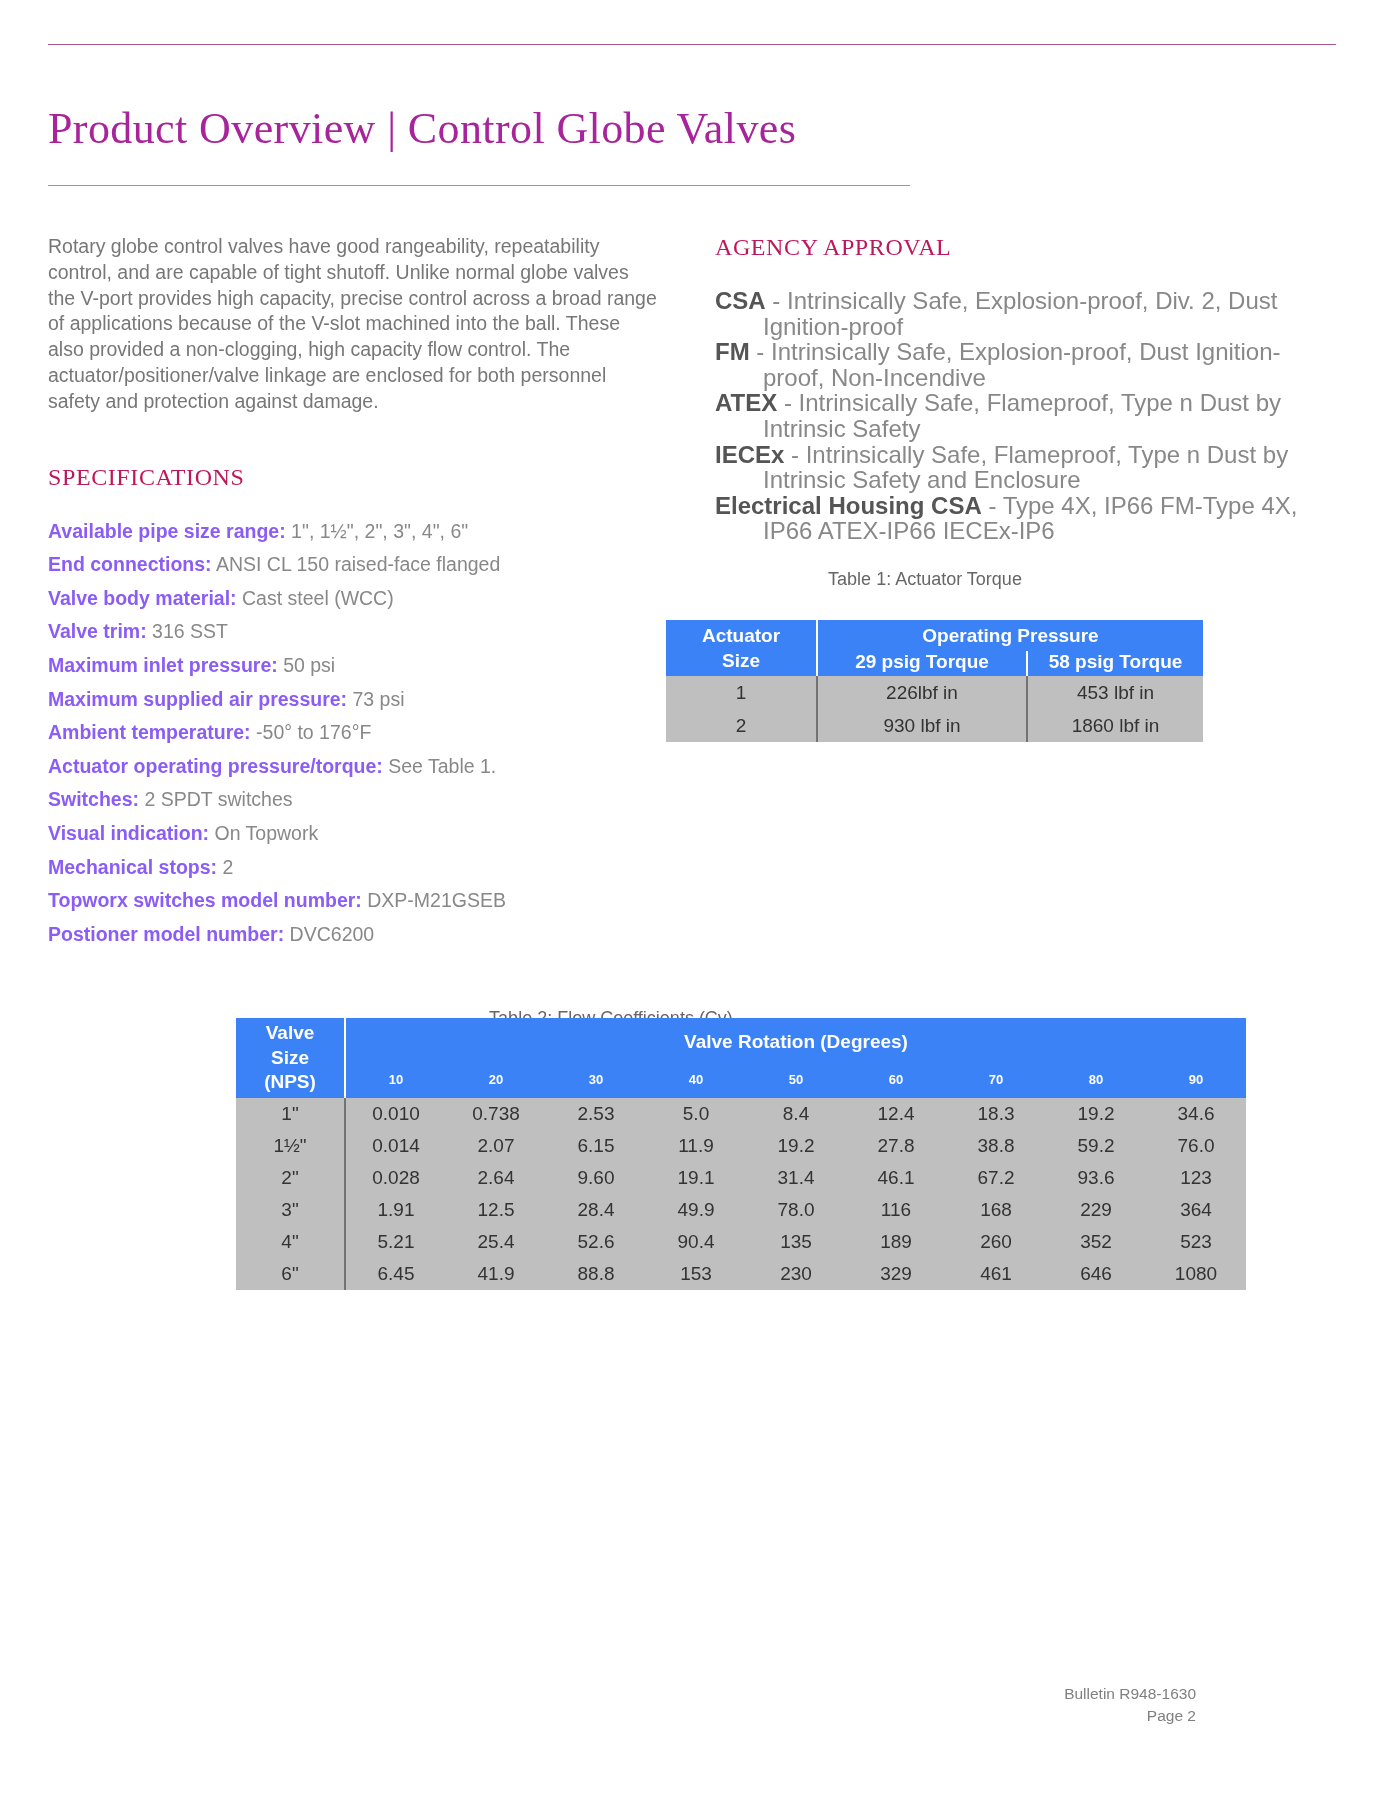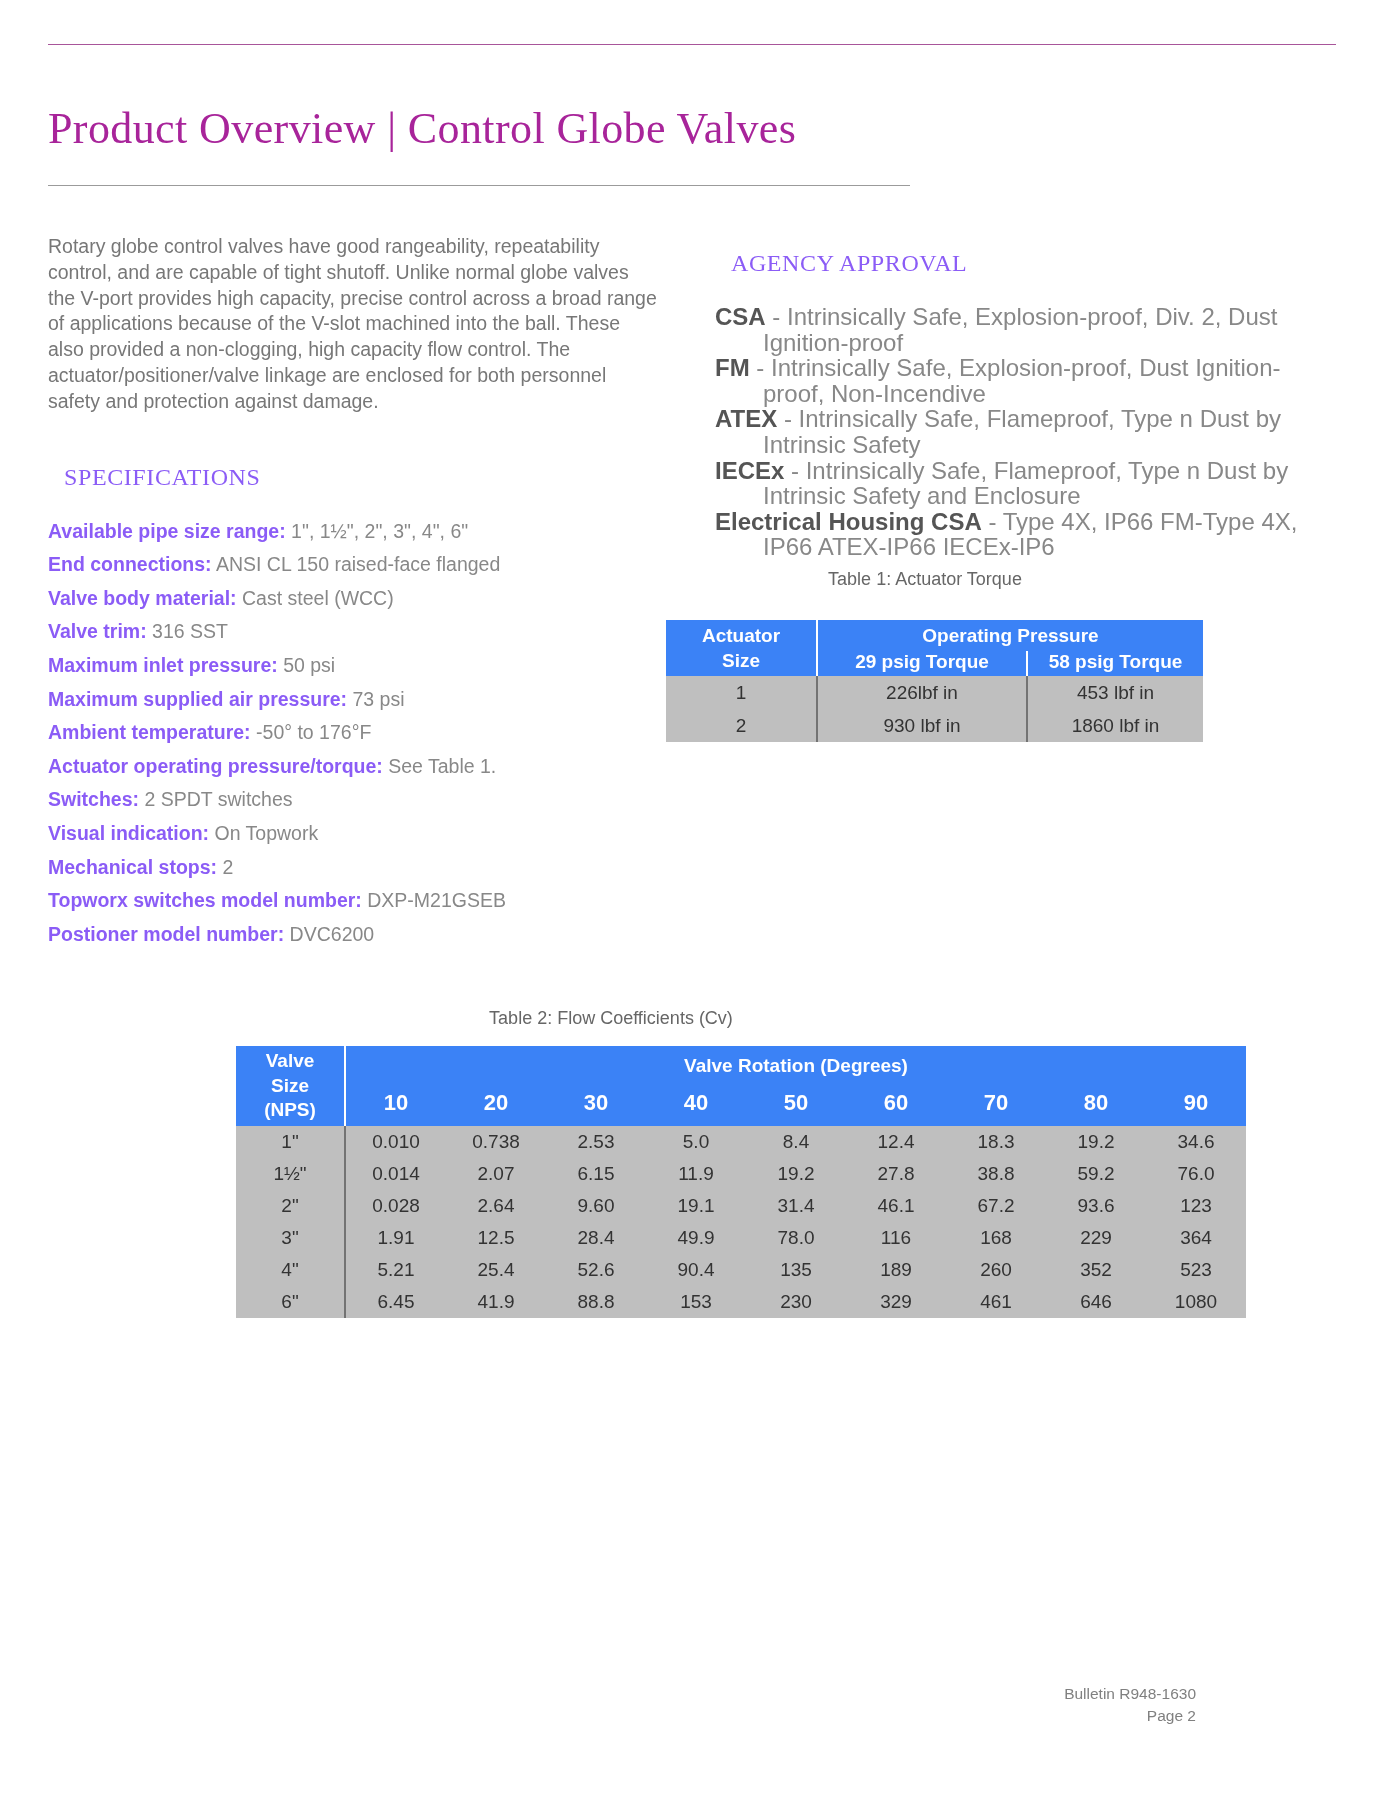--- a/index.html
+++ b/index.html
@@ -67,22 +67,22 @@
     color: #777777;
     margin: 0;
     width: 612px;
   }
 
   .section-head {
     font-family: "Liberation Serif", serif;
     font-size: 24px;
     font-weight: 400;
     letter-spacing: 0.6px;
-    color: #8b5cf6;
-    margin: 16px;
+    color: #be185d;
+    margin: 0;
   }
   .spec-head { margin-top: 49px; }
 
   .spec-list {
     margin: 0;
     padding: 0;
     list-style: none;
     margin-top: 24px;
   }
   .spec-list li {
@@ -179,36 +179,36 @@
   
   #table2-caption {
     position: absolute;
     left: 236px;
     top: 1008px;
     width: 750px;
   }
   #table2 {
     position: absolute;
     left: 236px;
-    top: 1046px;
+    top: 1018px;
     border-radius: 6px;
   }
   #table2 th.vs {
     width: 88px;
     line-height: 24.5px;
     font-size: 19px;
     vertical-align: middle;
   }
   #table2 th.rot {
     font-size: 19px;
     padding-bottom: 1px;
   }
   #table2 th.deg {
     width: 80px;
-    font-size: 22px;
+    font-size: 13px;
     padding-top: 0px;
   }
   #table2 td {
     height: 28px;
     font-size: 19px;
   }
   #table2 td.rowhead { width: 88px; }
 
   
   .footer {

